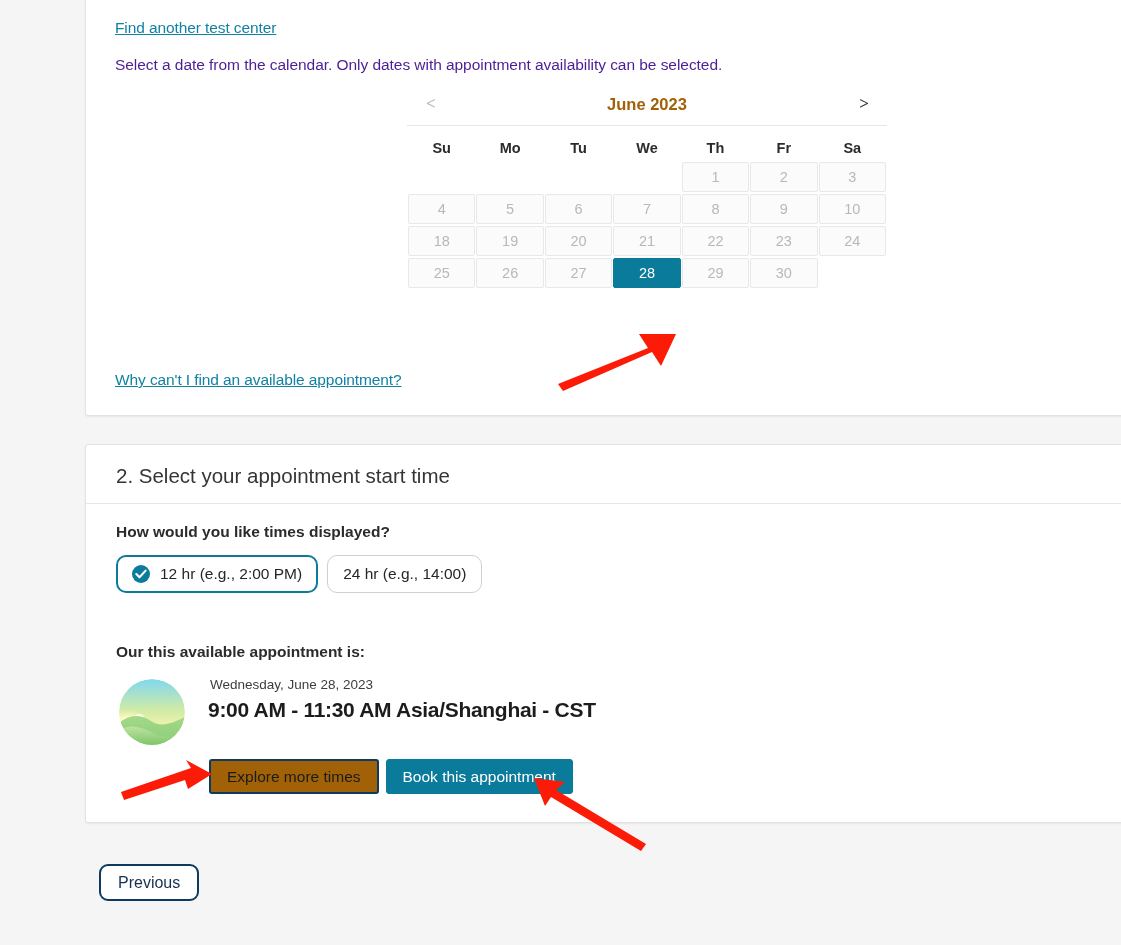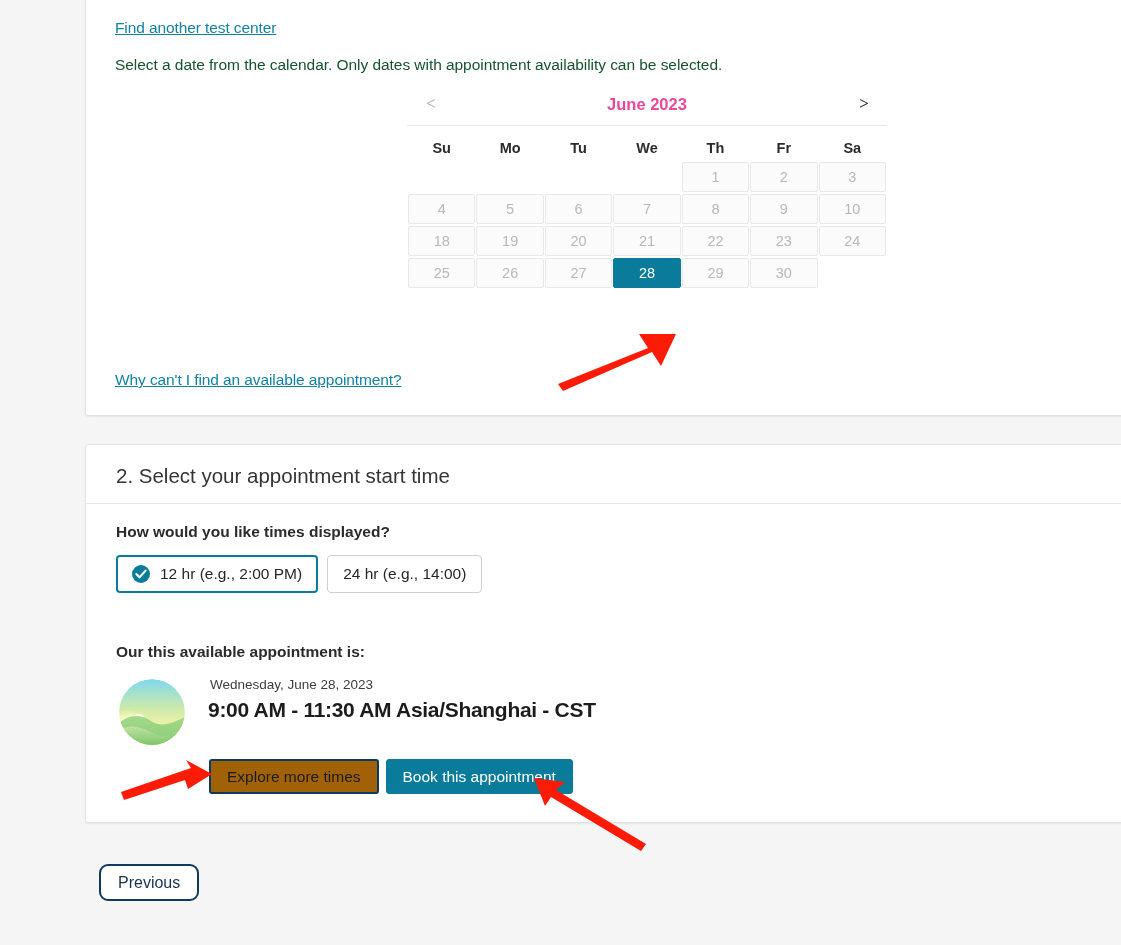--- a/index.html
+++ b/index.html
@@ -43,21 +43,21 @@
     text-decoration: underline;
     cursor: pointer;
     letter-spacing: -0.1px;
   }
 
   .instructions {
     position: absolute;
     left: 29px;
     top: 175px;
     font-size: 15.5px;
-    color: #14532d;
+    color: #4c1d95;
     letter-spacing: -0.05px;
   }
 
   
   .calendar {
     position: absolute;
     left: 321px;
     top: 209px;
     width: 480px;
   }
@@ -78,21 +78,21 @@
     user-select: none;
     padding: 2px 6px;
   }
   .cal-nav.prev { left: 13px; color: #b9b9b9; }
   .cal-nav.next { right: 12px; color: #3a3a3a; }
 
   .cal-title {
     text-align: center;
     font-size: 16.5px;
     font-weight: bold;
-    color: #ec4899;
+    color: #a16207;
     line-height: 26px;
     padding-top: 1px;
   }
 
   table.cal-grid {
     border-collapse: separate;
     border-spacing: 1px 2px;
     width: 480px;
     margin-top: 7px;
   }
@@ -183,21 +183,21 @@
   .fmt-btn {
     display: flex;
     align-items: center;
     gap: 10px;
     height: 38px;
     padding: 0 15px;
     font-size: 15.5px;
     color: #262626;
     background: #ffffff;
     border: 1px solid #cfcfcf;
-    border-radius: 4px;
+    border-radius: 10px;
     cursor: pointer;
     white-space: nowrap;
   }
 
   .fmt-btn.active {
     border: 2px solid #0a7b9a;
     padding: 0 14px;
   }
 
   .check-icon {

